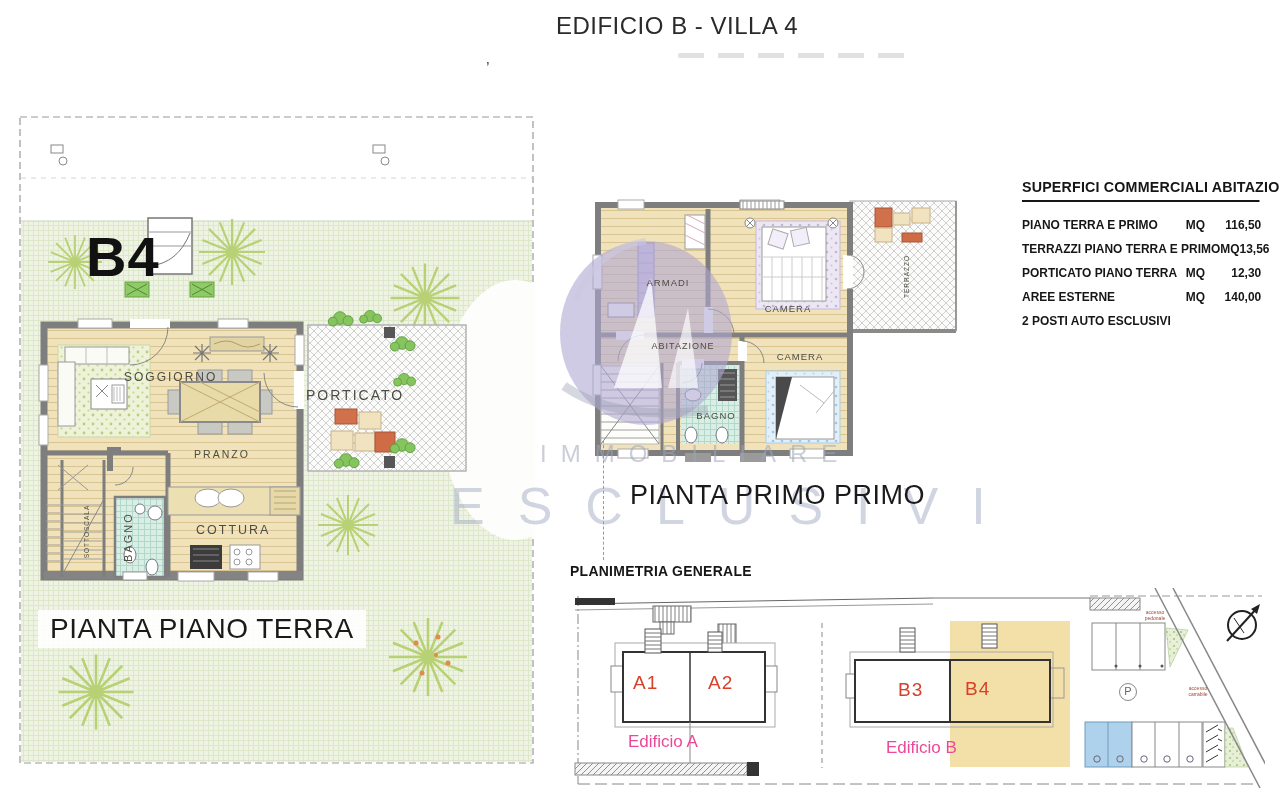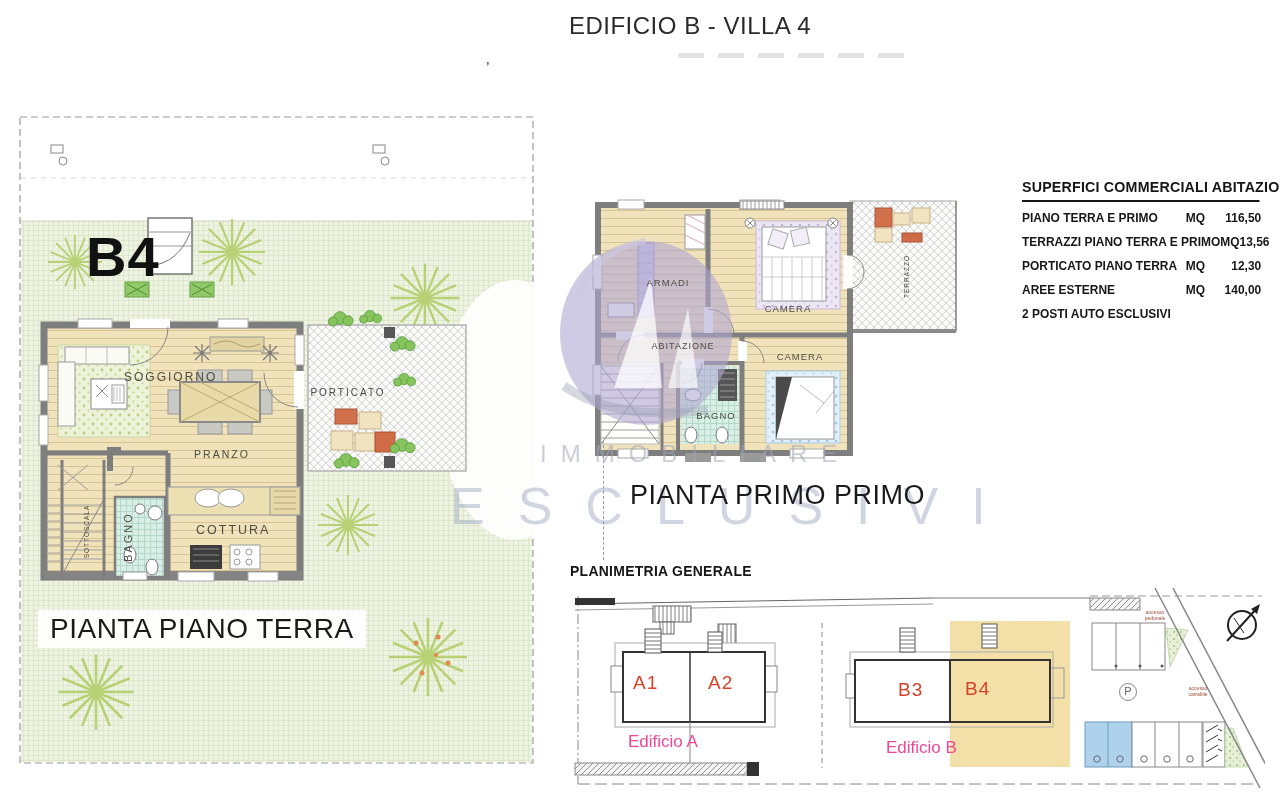--- a/index.html
+++ b/index.html
@@ -11,21 +11,21 @@
   .vert{transform:rotate(-90deg)}
   .cap{position:absolute;font-size:28px;color:#1a1a1a;letter-spacing:.5px;white-space:nowrap;
        background:rgba(255,255,255,.9);padding:3px 12px}
   .unit-lbl{position:absolute;font-size:19px;color:#d8402a;letter-spacing:1px;text-align:left;width:40px}
   .bld-lbl{position:absolute;font-size:17px;color:#ec4899;white-space:nowrap}
   .tiny{position:absolute;font-size:5px;line-height:5.5px;color:#a24a35;width:34px;text-align:center}
   .sur{position:absolute;left:1022px;top:178px;width:240px;color:#161616}
   .sur-title{font-weight:700;font-size:15px;white-space:nowrap;letter-spacing:.2px;
              border-bottom:2px solid #161616;padding-bottom:5px;
              transform:scaleX(.95);transform-origin:left center;width:250px}
-  .sur-rows{margin-top:3px}
+  .sur-rows{margin-top:10px}
   .sur-row{display:flex;align-items:center;height:24px;font-weight:700;font-size:13px;
            transform:scaleX(.92);transform-origin:left center;width:260px}
   .sur-label{flex:1;white-space:nowrap}
   .sur-unit{width:36px}
   .sur-val{width:46px;text-align:right}
   .site-title{position:absolute;left:570px;top:562px;font-weight:700;font-size:15px;
               letter-spacing:.3px;color:#161616;transform:scaleX(.93);transform-origin:left center;white-space:nowrap}
   .wm1{position:absolute;left:540px;top:440px;font-size:24px;letter-spacing:14px;
        color:rgba(158,166,184,.55);white-space:nowrap}
   .wm2{position:absolute;left:450px;top:476px;font-size:52px;letter-spacing:33px;
@@ -87,21 +87,21 @@
       <path d="M0 -30L0 30M-30 0L30 0M-21 -21L21 21M21 -21L-21 21M-11 -27L11 27M27 -11L-27 11M11 -27L-11 27M-27 -11L27 11"></path>
     </g>
     <g id="bush" fill="#86c45e" stroke="#5a9e3e" stroke-width="1">
       <circle cx="0" cy="0" r="7"></circle>
         <circle cx="9" cy="3" r="5.5"></circle>
         <circle cx="-8" cy="4" r="5"></circle>
     </g>
   </defs>
 </svg>
 
-<div class="abs" style="left:440px;top:12px;width:500px;text-align:center;font-size:24px;color:#2a2a2a;letter-spacing:.5px">EDIFICIO B - VILLA 4</div>
+<div class="abs" style="left:427px;top:12px;width:500px;text-align:center;font-size:24px;color:#2a2a2a;letter-spacing:.5px">EDIFICIO B - VILLA 4</div>
 <div class="smudge"></div>
 <div class="abs" style="left:486px;top:60px;font-size:16px;color:#444">’</div>
 
 <svg class="layer" style="left:18px;top:115px" width="517" height="650" viewBox="0 0 517 650">
   <rect x="2" y="2" width="513" height="646" fill="#ffffff" stroke="#999" stroke-width="1.2" stroke-dasharray="7 4"></rect>
   <rect x="3" y="106" width="511" height="541" fill="url(#grass)"></rect>
   <line x1="3" y1="106" x2="514" y2="106" stroke="#c9d4bb" stroke-width="1"></line>
   <line x1="3" y1="63" x2="514" y2="63" stroke="#d5d5d5" stroke-width="1" stroke-dasharray="5 5"></line>
   <rect x="33" y="30" width="12" height="8" fill="#fff" stroke="#888"></rect>
   <rect x="355" y="30" width="12" height="8" fill="#fff" stroke="#888"></rect>
@@ -267,21 +267,21 @@
     <path d="M174 169l20 11M194 169l-20 11" stroke="#4f8a30"></path>
   </g>
 </svg>
 
 <div class="abs" style="left:86px;top:224px;font-size:56px;font-weight:700;color:#111;letter-spacing:1px">B4</div>
 <div class="room" style="left:124px;top:370px;width:90px;font-size:12px">SOGGIORNO</div>
 <div class="room" style="left:192px;top:448px;width:60px;font-size:10.5px">PRANZO</div>
 <div class="room" style="left:196px;top:523px;width:70px;font-size:12.5px">COTTURA</div>
 <div class="room vert" style="left:100px;top:531px;width:56px;font-size:11px">BAGNO</div>
 <div class="room vert" style="left:58px;top:528px;width:56px;font-size:6.5px;letter-spacing:1px">SOTTOSCALA</div>
-<div class="room" style="left:306px;top:387px;width:84px;font-size:10px">PORTICATO</div>
+<div class="room" style="left:306px;top:387px;width:84px;font-size:14px">PORTICATO</div>
 <div class="cap" style="left:38px;top:610px">PIANTA PIANO TERRA</div>
 
 <svg class="layer" style="left:590px;top:195px" width="370" height="270" viewBox="0 0 370 270">
 
   <g>
     <rect x="260" y="6" width="106" height="130" fill="url(#hatch)" stroke="#aaa"></rect>
     <line x1="260" y1="136" x2="366" y2="136" stroke="#8a8a8a" stroke-width="4"></line>
     <line x1="366" y1="6" x2="366" y2="136" stroke="#999" stroke-width="2"></line>
     <rect x="285" y="13" width="17" height="19" fill="#d0714c" stroke="#a8563a"></rect>
     <rect x="303" y="18" width="17" height="12" fill="#f1e3bf" stroke="#c9b287"></rect>

